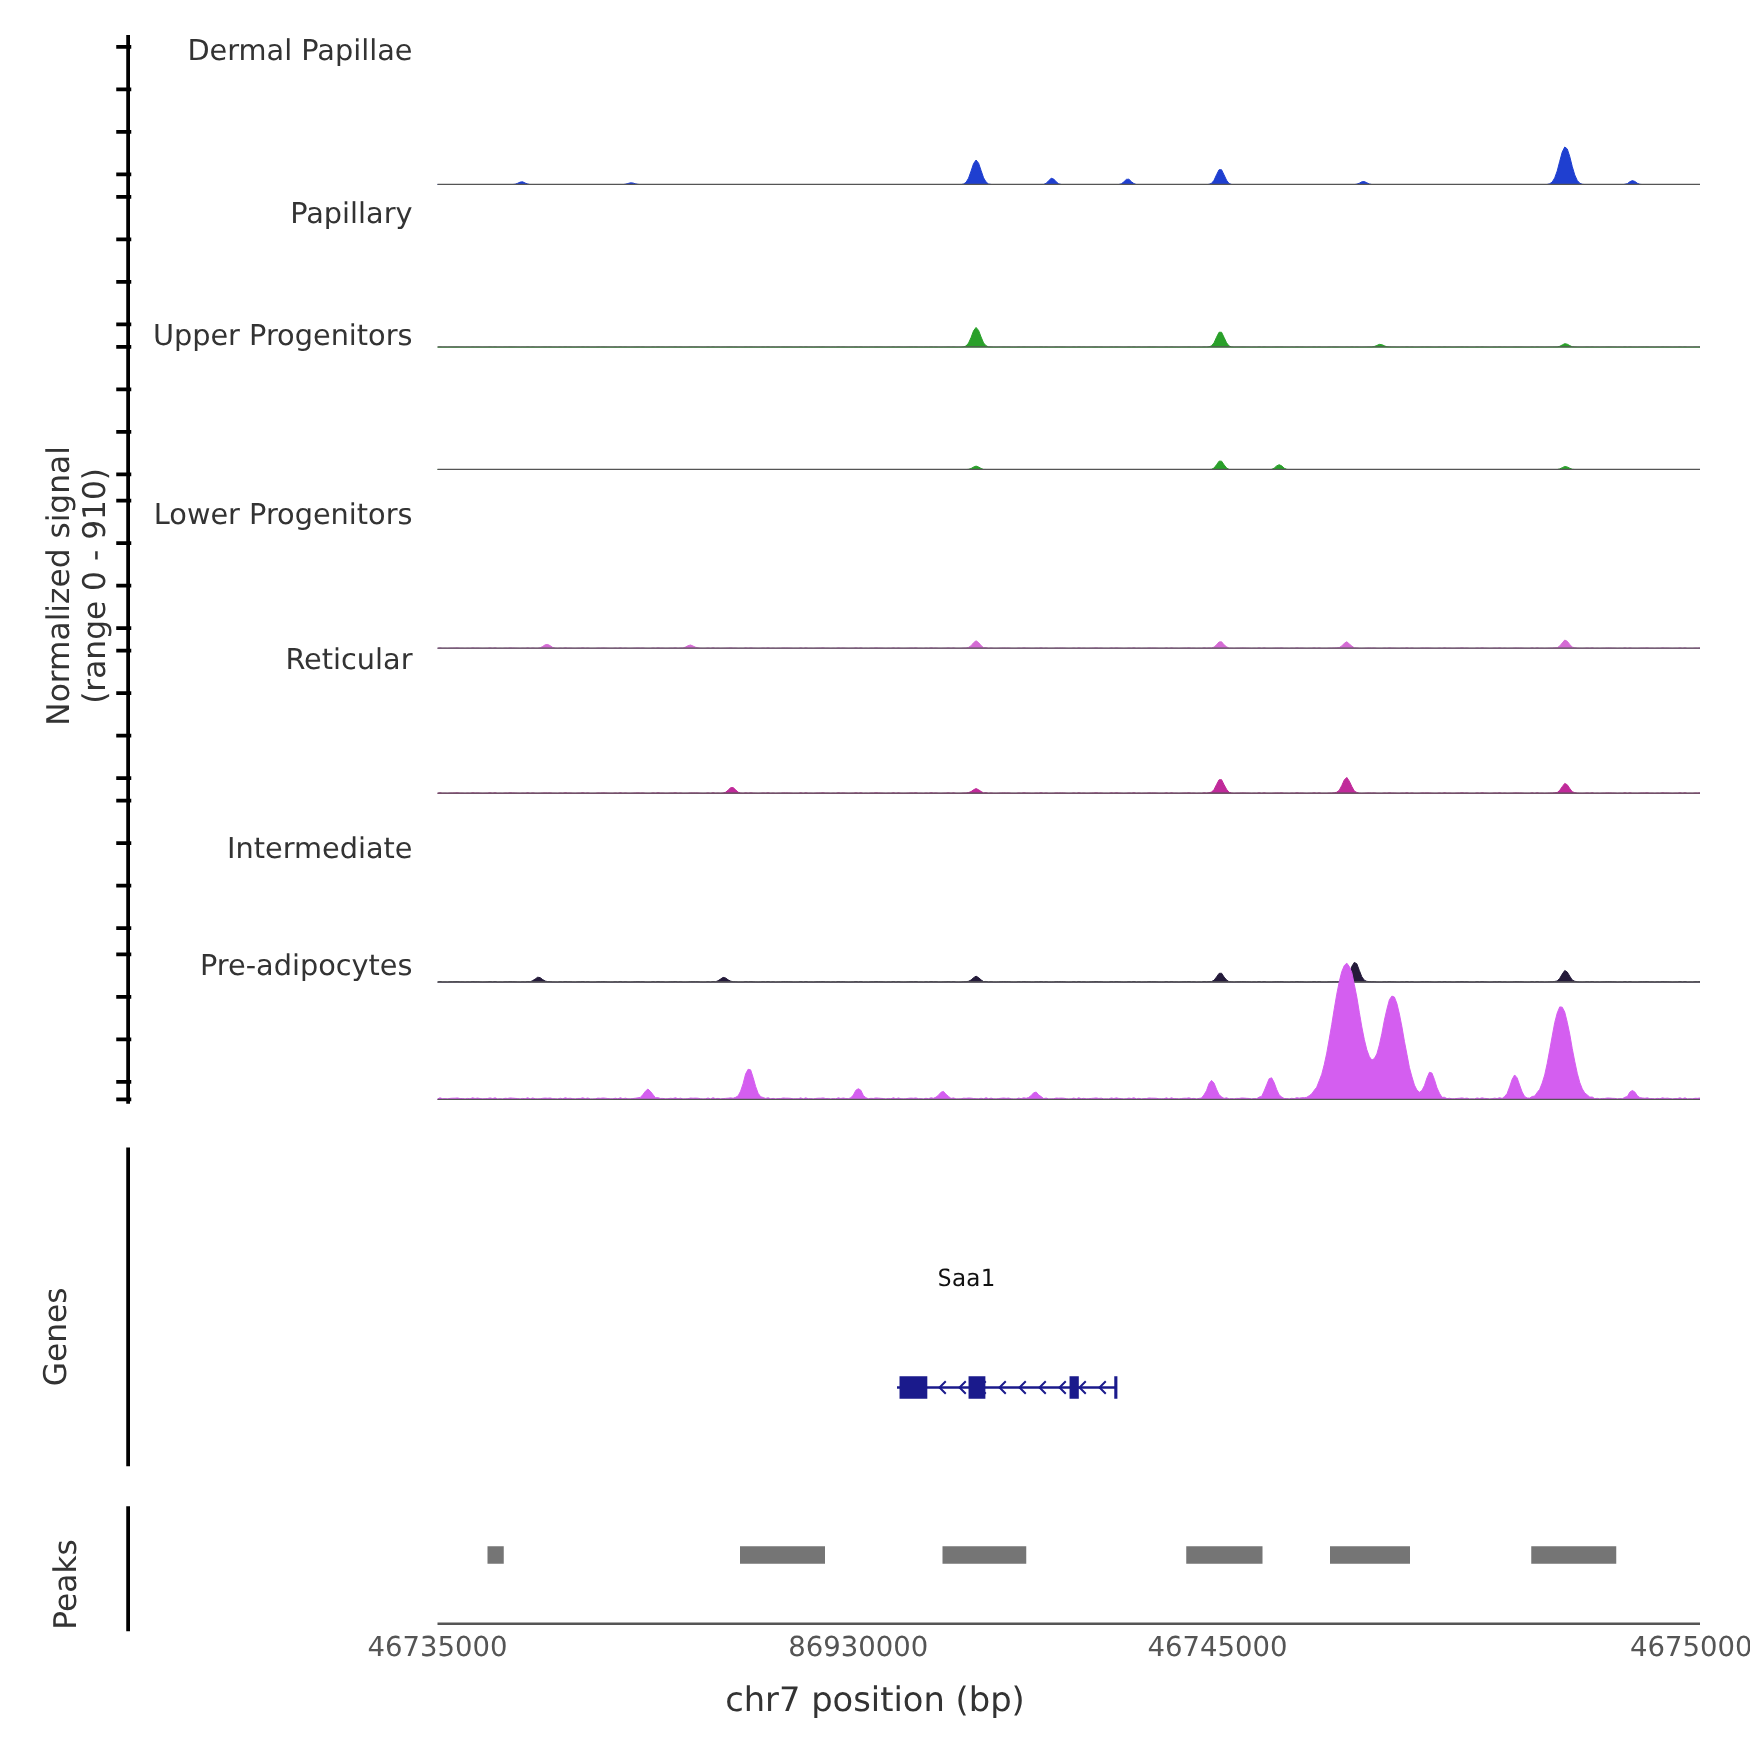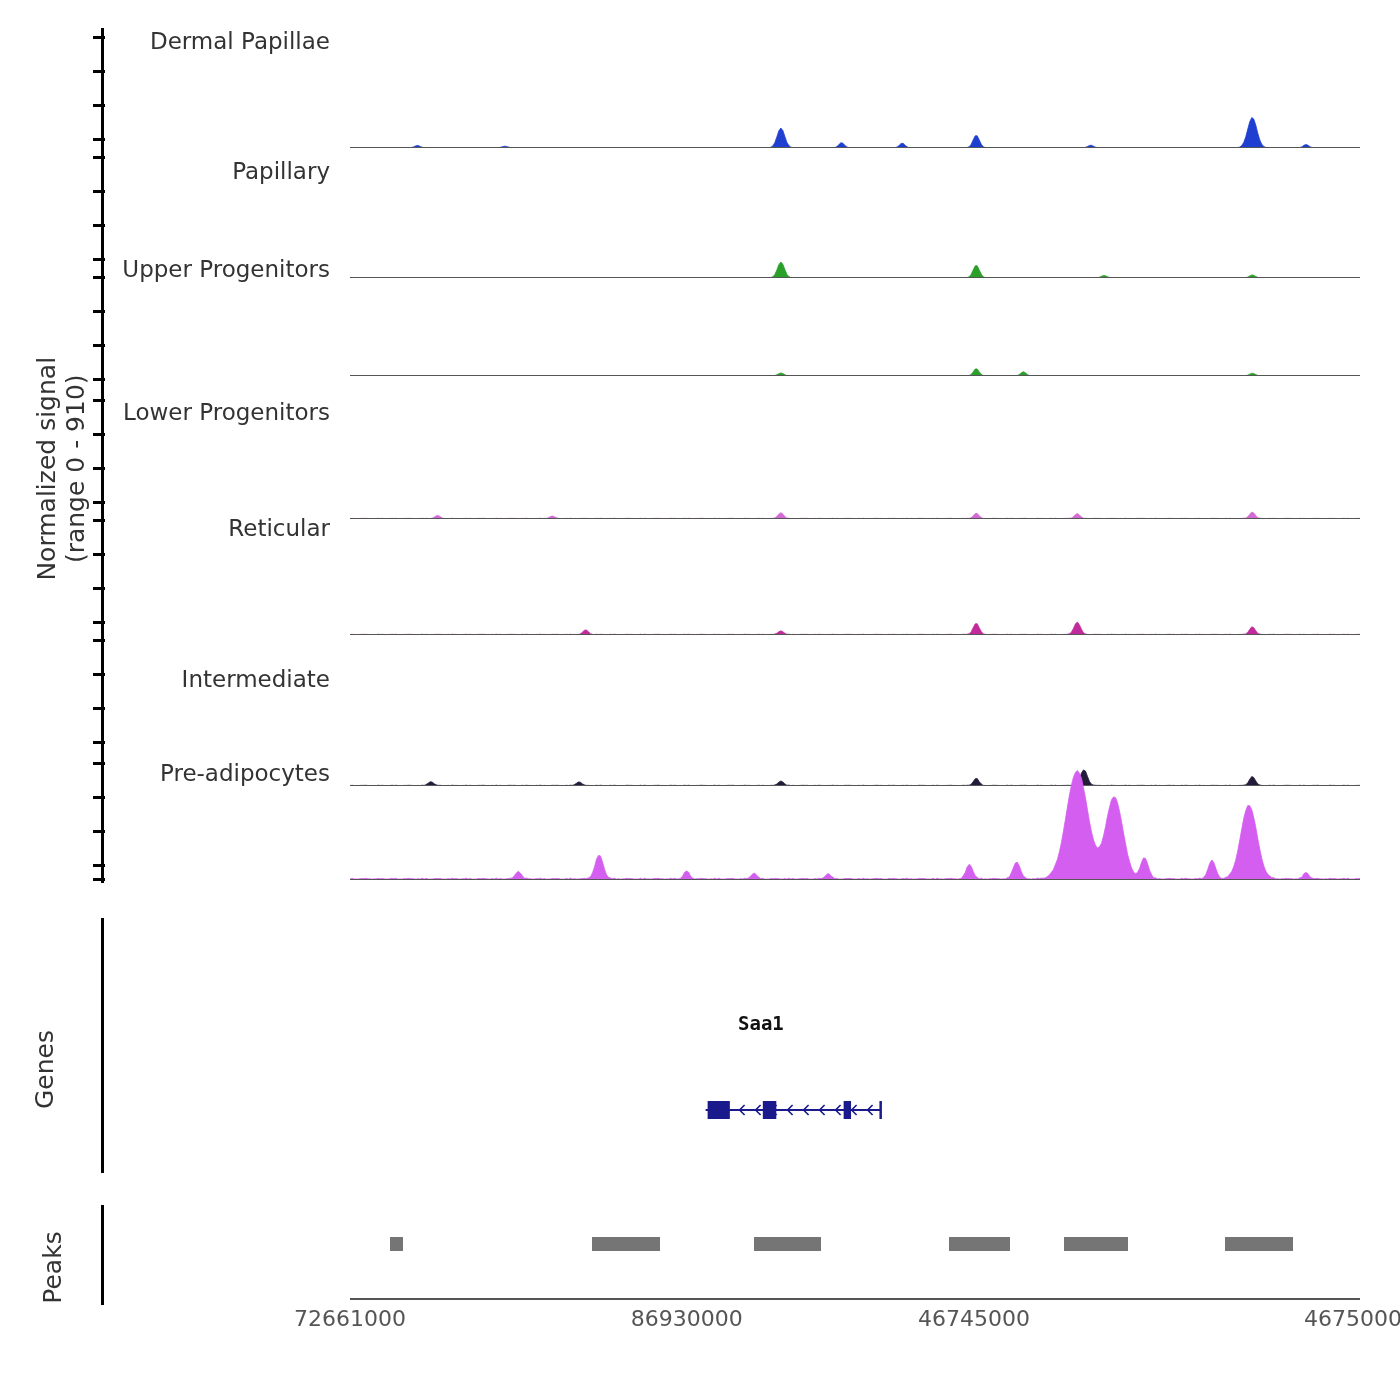--- a/index.html
+++ b/index.html
@@ -97,25 +97,24 @@
     left: 0;
     bottom: 0;
     width: 1010px;
     height: 120px;
     display: block;
   }
 
   
   #genes-panel {
     position: absolute;
-    left: 342px;
+    left: 354px;
     top: 960px;
     width: 1010px;
     height: 200px;
-    font-weight: bold;
   }
   #gene-name {
     position: absolute;
     left: 396px;
     top: 52px;
     font-size: 19px;
     font-family: "DejaVu Sans Mono", monospace;
     color: #111111;
     white-space: nowrap;
   }
@@ -294,19 +293,20 @@
       <div class="peak-bar" style="left: 40.4px; width: 12.12px;"></div>
       <div class="peak-bar" style="left: 242.4px; width: 67.3333px;"></div>
       <div class="peak-bar" style="left: 404px; width: 67.3333px;"></div>
       <div class="peak-bar" style="left: 599.267px; width: 60.6px;"></div>
       <div class="peak-bar" style="left: 713.733px; width: 63.9667px;"></div>
       <div class="peak-bar" style="left: 875.333px; width: 67.3333px;"></div>
     </div>
 
   <div id="xaxis-line"></div>
   <div id="xaxis-ticks">
-      <div class="xtick-label" style="left: 350px;">72661000</div>
+      <div class="xtick-label" style="left: 350px;">46735000</div>
       <div class="xtick-label" style="left: 686.667px;">86930000</div>
       <div class="xtick-label" style="left: 974px;">46745000</div>
       <div class="xtick-label" style="left: 1360px;">46750000</div>
     </div>
+  <div id="xaxis-title">chr7 position (bp)</div>
 
 </div>
 
 </body></html>

